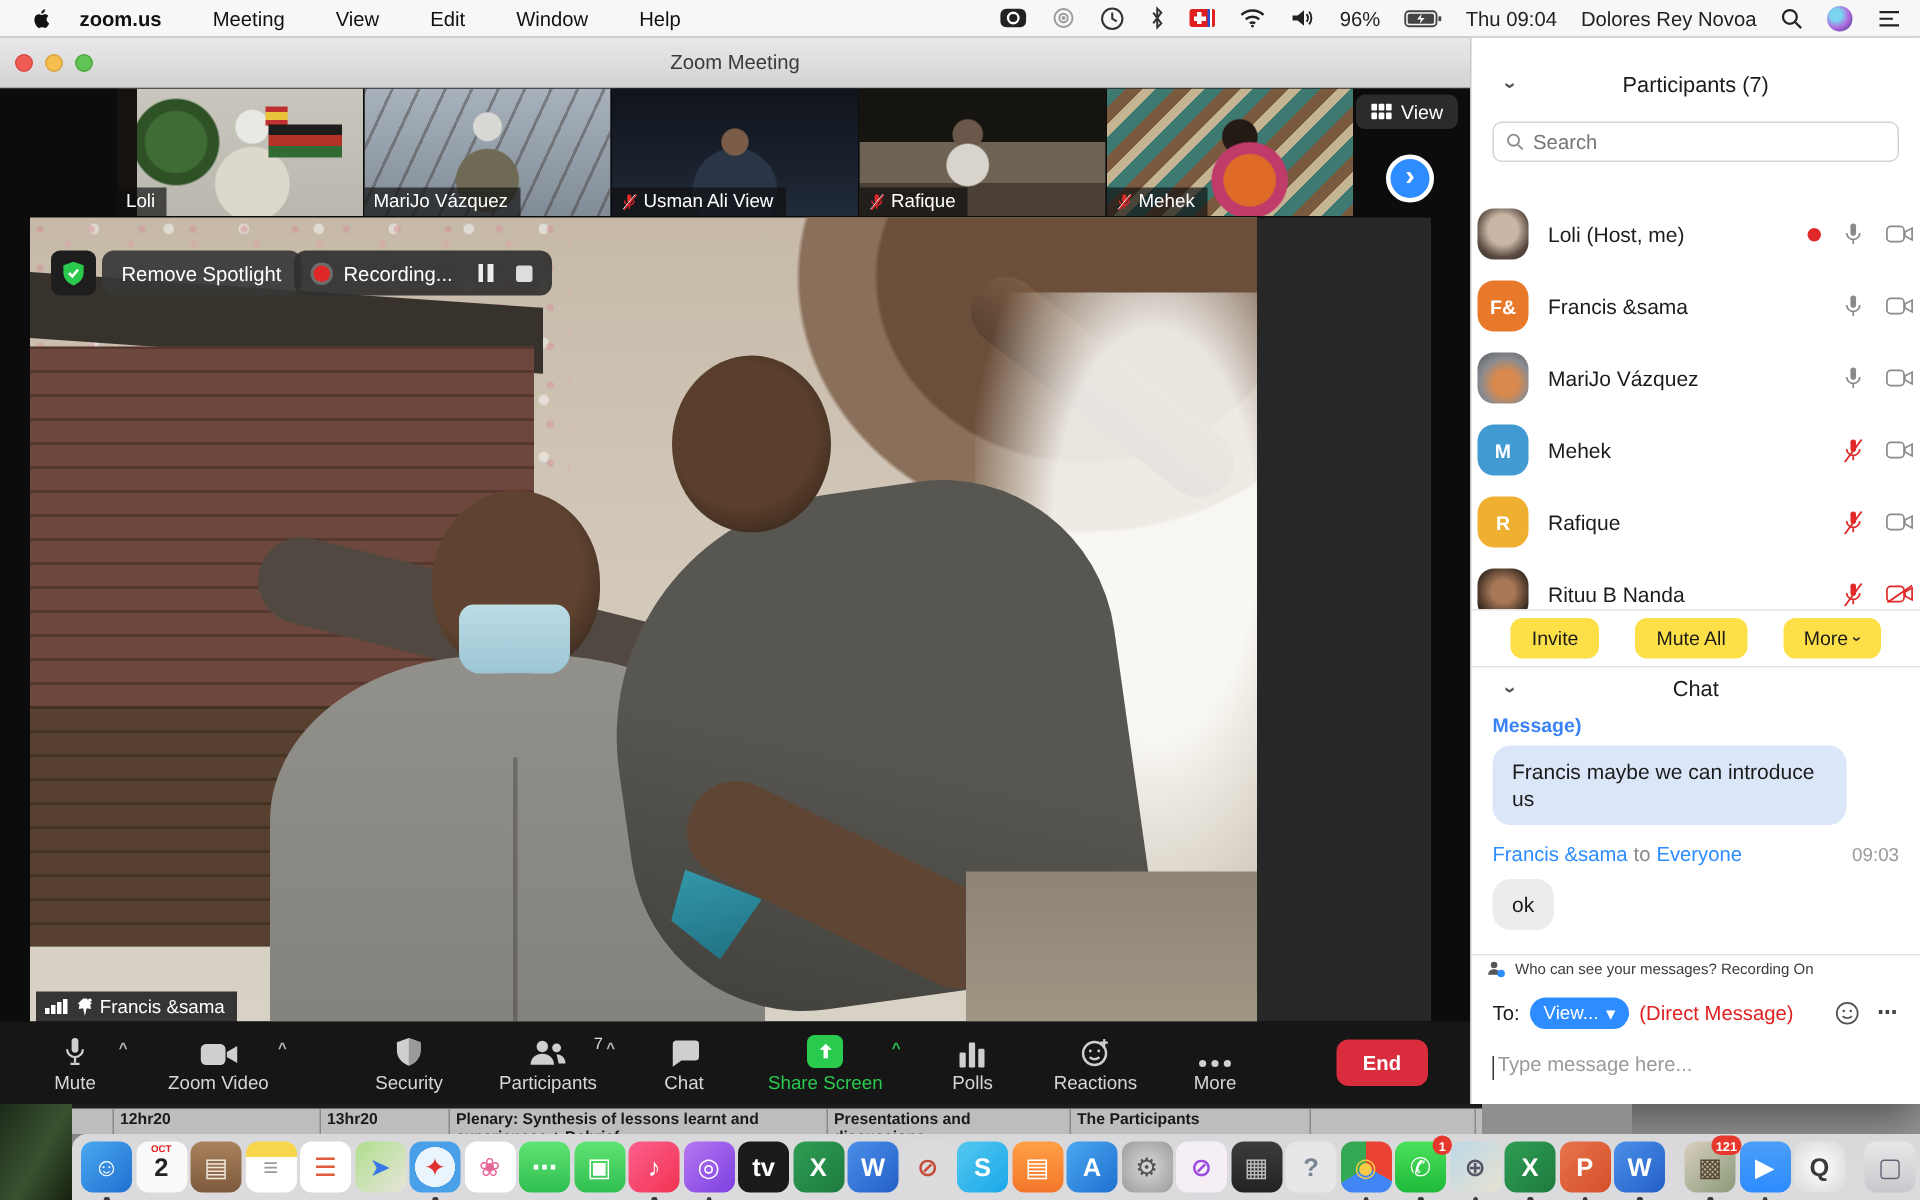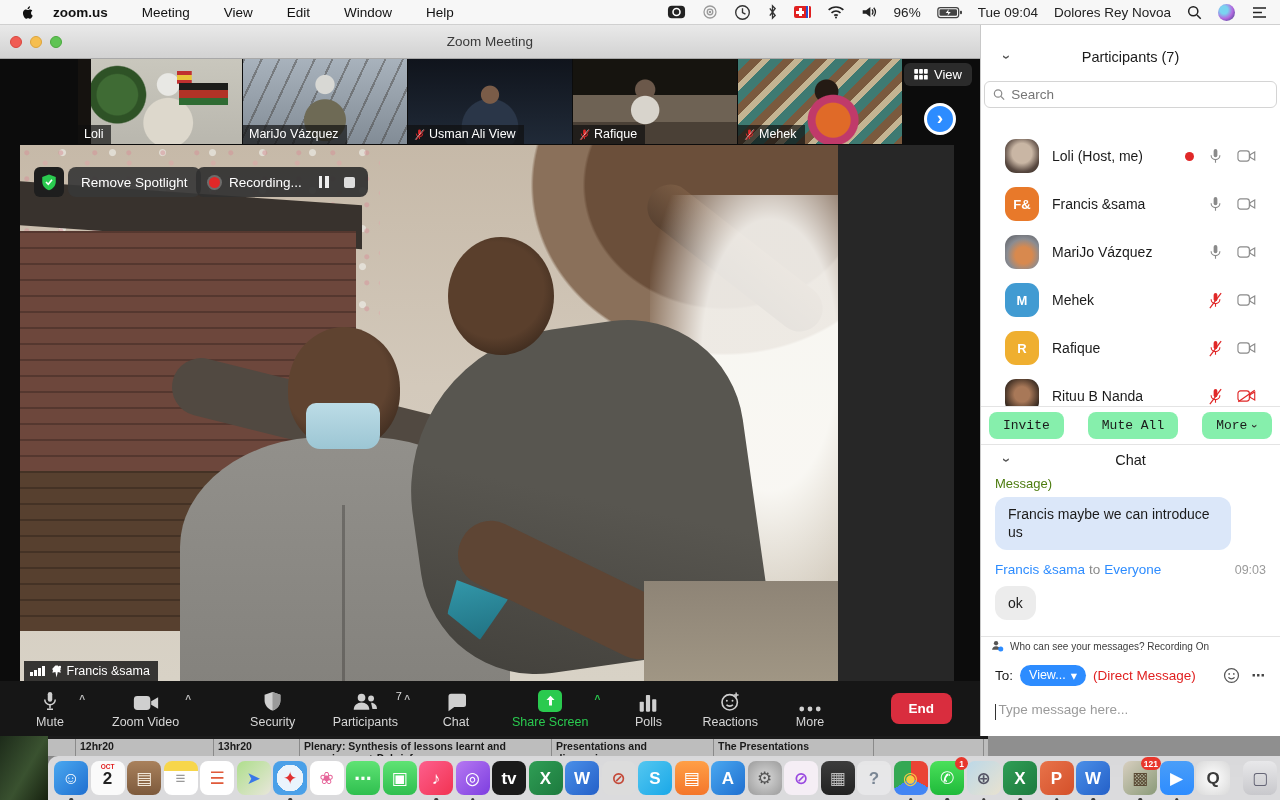--- a/index.html
+++ b/index.html
@@ -110,59 +110,59 @@
   .titem.green, .titem.green .ic { color:#2aca4f; }
   .sharebox { width:24px; height:22px; background:#2aca4f; border-radius:5px; display:flex; align-items:center; justify-content:center; }
   .tspacer { flex:1; }
   .endbtn { background:#d92d3e; color:#fff; font-weight:bold; font-size:13.5px; border-radius:8px; padding:8px 18px; margin-right:14px; }
 
   
   .panel { position:relative; width:300px; height:711px; background:#fff; border-left:1px solid #c8c8c8; display:flex; flex-direction:column; font-size:14px; color:#1b1b1b; }
   .phead { height:46px; padding-top:18px; display:flex; align-items:center; justify-content:center; position:relative; font-size:14.5px; }
   .phead .chev { position:absolute; left:24px; }
   .chev { display:inline-block; transform:rotate(90deg); color:#555; font-size:14px; font-weight:bold; }
-  .searchwrap { padding:10px 3px 6px; }
+  .searchwrap { padding:10px 14px 6px; }
   .searchbox { height:27px; border:1px solid #d4d4d4; border-radius:6px; display:flex; align-items:center; gap:6px; padding:0 8px; color:#8a8a8a; }
   .searchbox input { border:none; outline:none; width:100%; font-size:13.5px; color:#333; background:transparent; }
   .plist { height:292px; overflow:hidden; padding-top:18px; }
-  .prow { height:48px; display:flex; align-items:center; padding:0 24px; }
+  .prow { height:48px; display:flex; align-items:center; padding:0 4px; }
   .avatar { width:34px; height:34px; border-radius:11px; display:flex; align-items:center; justify-content:center; color:#fff; font-weight:bold; font-size:13px; margin-right:13px; flex:none; }
   .photo-loli { background:radial-gradient(circle at 50% 42%, #c9b6a4 0 38%, #5a4a42 70%, #32281f 100%); }
   .photo-marijo { background:radial-gradient(circle at 55% 60%, #d8894e 0 30%, #8a8c92 60%, #55585e 100%); }
   .photo-rituu { background:radial-gradient(circle at 50% 45%, #a87858 0 30%, #35281f 75%); }
   .pname { flex:1; font-size:14px; }
   .pics { display:flex; align-items:center; gap:14px; color:#8a8a8a; }
   .pics .red { color:#e02828; }
   .recdot-sm { width:9px; height:9px; border-radius:50%; background:#e02828; }
   .pbuttons { height:38px; border-top:1px solid #e4e4e4; display:flex; align-items:center; justify-content:center; gap:24px; }
-  .pbtn { background:#86efac; border-radius:8px; font-size:13px; padding:6px 14px; color:#1b1b1b; display:flex; align-items:center; gap:4px;font-family:Liberation Mono, monospace; }
+  .pbtn { background:#fde047; border-radius:8px; font-size:13px; padding:6px 14px; color:#1b1b1b; display:flex; align-items:center; gap:4px; }
   .pbtn .chev { font-size:11px; color:#333; }
   .chathead { height:30px; display:flex; align-items:center; justify-content:center; position:relative; font-size:14.5px; border-top:1px solid #e4e4e4; }
   .chathead .chev { position:absolute; left:24px; }
   .chatbody { height:162px; padding:0 14px; overflow:hidden; }
-  .clipped { color:#4d7c0f; font-size:13px; font-weight:normal; margin-top:2px; }
+  .clipped { color:#3b82f6; font-size:13px; font-weight:bold; margin-top:2px; }
   .bubble-blue { background:#dbe7f9; border-radius:12px; padding:9px 13px; width:236px; font-size:14px; line-height:1.25; margin-top:6px; }
   .chatmeta { display:flex; align-items:center; margin-top:12px; font-size:13.5px; }
   .cblue { color:#2d8cff; }
   .cgray { color:#8a8a8a; }
   .mtime { margin-left:auto; color:#9a9a9a; font-size:12.5px; }
   .bubble-gray { background:#ececec; border-radius:12px; padding:9px 13px; display:inline-block; font-size:14px; margin-top:9px; }
   .notice { height:20px; border-top:1px solid #e4e4e4; display:flex; align-items:center; gap:6px; padding:0 10px; font-size:10px; color:#3c3c3c; }
   .torow { height:38px; display:flex; align-items:center; padding:0 14px; gap:7px; font-size:13.5px; }
   .topill { background:#2d8cff; color:#fff; border-radius:12px; font-size:12.5px; padding:3px 9px; display:flex; align-items:center; gap:5px; }
   .direct { color:#e02020; }
   .torow .ricons { margin-left:auto; display:flex; gap:12px; color:#555; align-items:center; }
   .dots3 { letter-spacing:1px; font-weight:bold; color:#444; }
   .inputrow { flex:1; display:flex; align-items:flex-start; padding:8px 14px; gap:2px; }
   .caret { width:1.5px; height:16px; background:#333; margin-top:2px; }
   .inputrow input { border:none; outline:none; font-size:13.5px; width:100%; color:#333; background:transparent; }
   .inputrow input::placeholder { color:#9a9a9a; }
 
   
-  .deskstrip { position:absolute; left:0; top:736px; width:1280px; height:20px; background:#8f8f8f; }
+  .deskstrip { position:absolute; left:0; top:736px; width:1088px; height:20px; background:#8f8f8f; }
   .docwin { position:absolute; left:48px; top:0; width:940px; height:20px; background:#bdbdbd; border-top:3px solid #1b1b1b; display:flex; overflow:hidden; }
   .dcell { border-right:1px solid #8a8a8a; font-size:10.5px; font-weight:bold; color:#1a1a1a; padding:1px 4px; line-height:1.15; overflow:hidden; flex:none; }
   .wallleft { position:absolute; left:0; top:736px; width:48px; height:64px; background:linear-gradient(120deg,#1d2b1a,#3a5230 55%,#16210f); }
 
   
   .dock { position:absolute; left:48px; top:756px; width:1232px; height:44px; background:rgba(228,228,230,.88); border-top-left-radius:10px; display:flex; align-items:center; padding:0 6px; gap:2.5px; }
   .dicon { position:relative; width:34px; height:34px; border-radius:8px; display:flex; align-items:center; justify-content:center; font-size:17px; font-weight:bold; flex:none; }
   .dicon .dglyph { line-height:1; }
   .dicon.cal:before { content:"OCT"; position:absolute; top:2px; left:0; right:0; text-align:center; font-size:6.5px; color:#e02020; font-weight:bold; }
   .dsep { width:1px; height:36px; background:rgba(0,0,0,.25); margin:0 4px; flex:none; }
@@ -233,21 +233,21 @@
       </span>
     <span class="mtext">96%</span>
     <span>
         <svg width="25" height="13" viewBox="0 0 30 15">
           <rect x="1" y="1.5" width="25" height="12" rx="3" fill="none" stroke="#444" stroke-width="1.5"></rect>
           <rect x="3" y="3.5" width="21" height="8" rx="1.5" fill="#444"></rect>
           <rect x="27.5" y="5.5" width="2.5" height="4" rx="1" fill="#444"></rect>
           <path d="M14 3.5l-3.5 4.5h3l-1 3.5 4-4.7h-3z" fill="#fff"></path>
         </svg>
       </span>
-    <span class="mtext">Tue 09:04</span>
+    <span class="mtext">Thu 09:04</span>
     <span class="mtext">Dolores Rey Novoa</span>
     <span>
         <svg width="15" height="15" viewBox="0 0 18 18" fill="none" stroke="#222" stroke-width="1.8">
           <circle cx="7.5" cy="7.5" r="5.5"></circle>
           <path d="M12 12l4.5 4.5"></path>
         </svg>
       </span>
     <span class="siri"></span>
     <span>
         <svg width="17" height="13" viewBox="0 0 20 16" stroke="#222" stroke-width="1.8" fill="none">
@@ -713,21 +713,21 @@
 </div>
 
 <div class="deskstrip">
   <div class="docwin">
 
   <span class="dcell" style="width: 28px;"></span>
       <span class="dcell" style="width: 138px;">12hr20</span>
       <span class="dcell" style="width: 86px;">13hr20</span>
       <span class="dcell" style="width: 252px;">Plenary: Synthesis of lessons learnt and experiences + Debrief</span>
       <span class="dcell" style="width: 162px;">Presentations and discussions</span>
-      <span class="dcell" style="width: 160px;">The Presentations</span>
+      <span class="dcell" style="width: 160px;">The Participants</span>
       <span class="dcell" style="width: 110px;"></span>
     </div>
 </div>
 <div class="wallleft"></div>
 
 <div class="dock">
 
 <span>
       <span class="dicon" style="background: linear-gradient(135deg, rgb(74, 168, 240), rgb(31, 111, 208));">
         <span class="dglyph" style="color: rgb(255, 255, 255);">☺</span>

